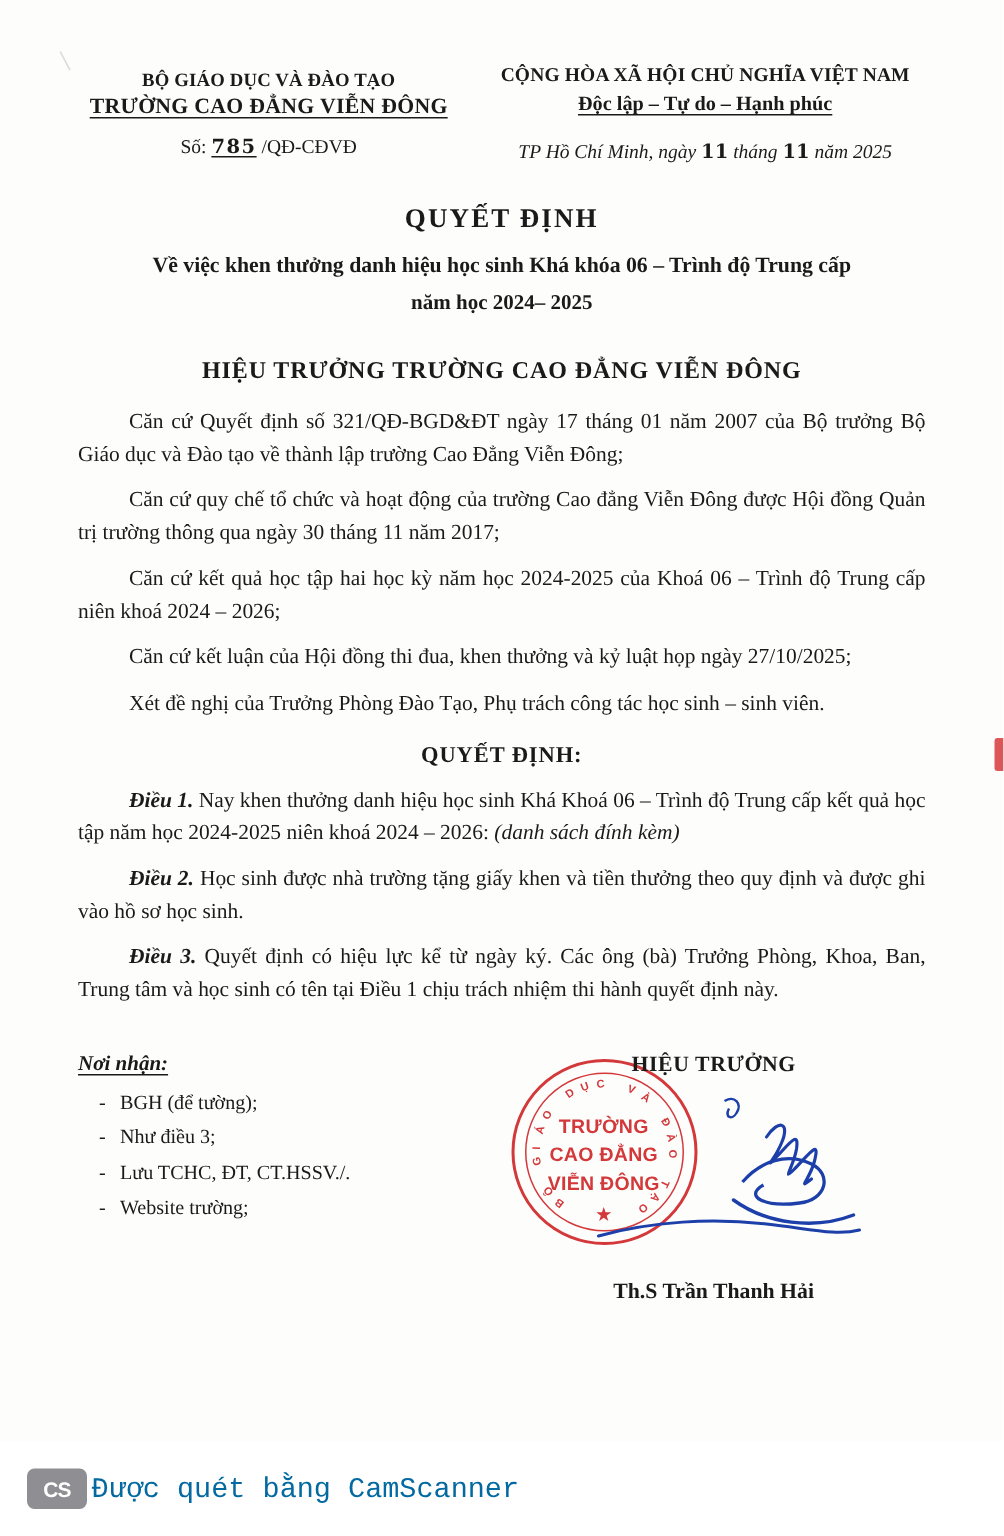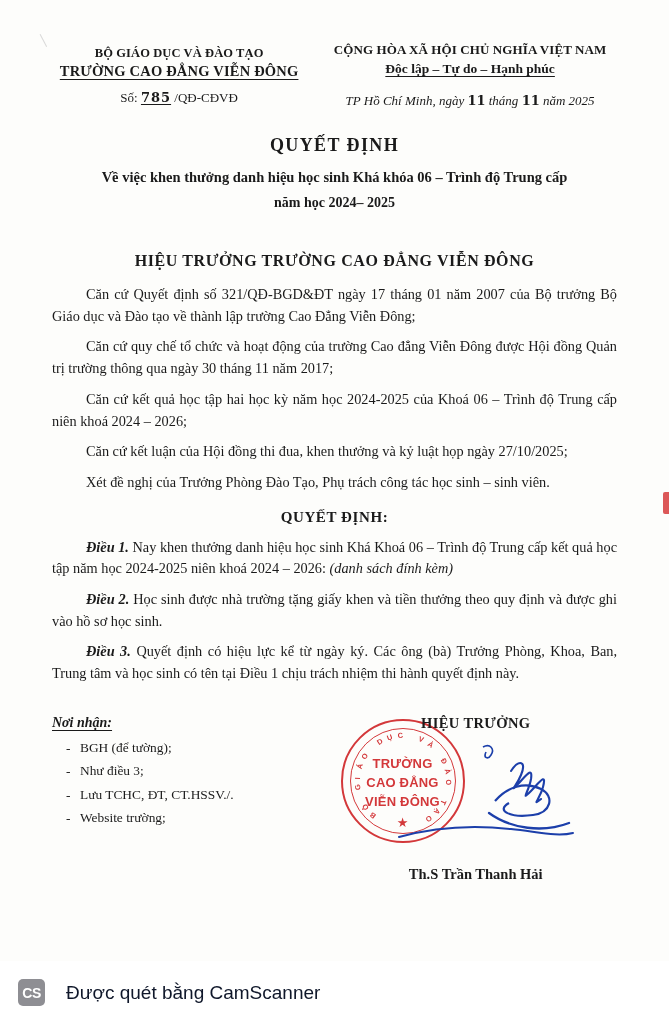--- a/index.html
+++ b/index.html
@@ -119,21 +119,21 @@
     font-weight: 700;
   }
   .subtitle2 {
     margin-top: 9px;
     font-size: 14px;
     font-weight: 700;
   }
 
   .authority {
     text-align: center;
-    margin-top: 41px;
+    margin-top: 28px;
     font-size: 16px;
     font-weight: 700;
     letter-spacing: .6px;
   }
 
   
   .body { margin-top: 14px; }
   .para {
     font-size: 14.3px;
     line-height: 1.52;
@@ -264,37 +264,37 @@
   .cam-bar {
     position: absolute;
     left: 0; bottom: 0;
     width: 669px; height: 63px;
     background: #ffffff;
     display: flex;
     align-items: center;
     padding-left: 18px;
   }
   .cam-logo {
-    width: 27px; height: 27px;
+    width: 40px; height: 27px;
     border-radius: 5px;
     background: #8e8e93;
     color: #fff;
     font-family: "Liberation Sans", sans-serif;
     font-size: 14px;
     font-weight: 700;
     display: flex;
     align-items: center;
     justify-content: center;
     letter-spacing: -.5px;
   }
   .cam-text {
-    margin-left: 21px;
-    font-family: Liberation Sans, sans-serif;
+    margin-left: 3px;
+    font-family: Liberation Mono, monospace;
     font-size: 19px;
-    color: #0f172a;
+    color: #0369a1;
   }
 </style>
 </head>
 <body>
 
 <div class="page">
   <div class="paper-mark"></div>
   <div class="edge-mark"></div>
 
   <div class="doc">

